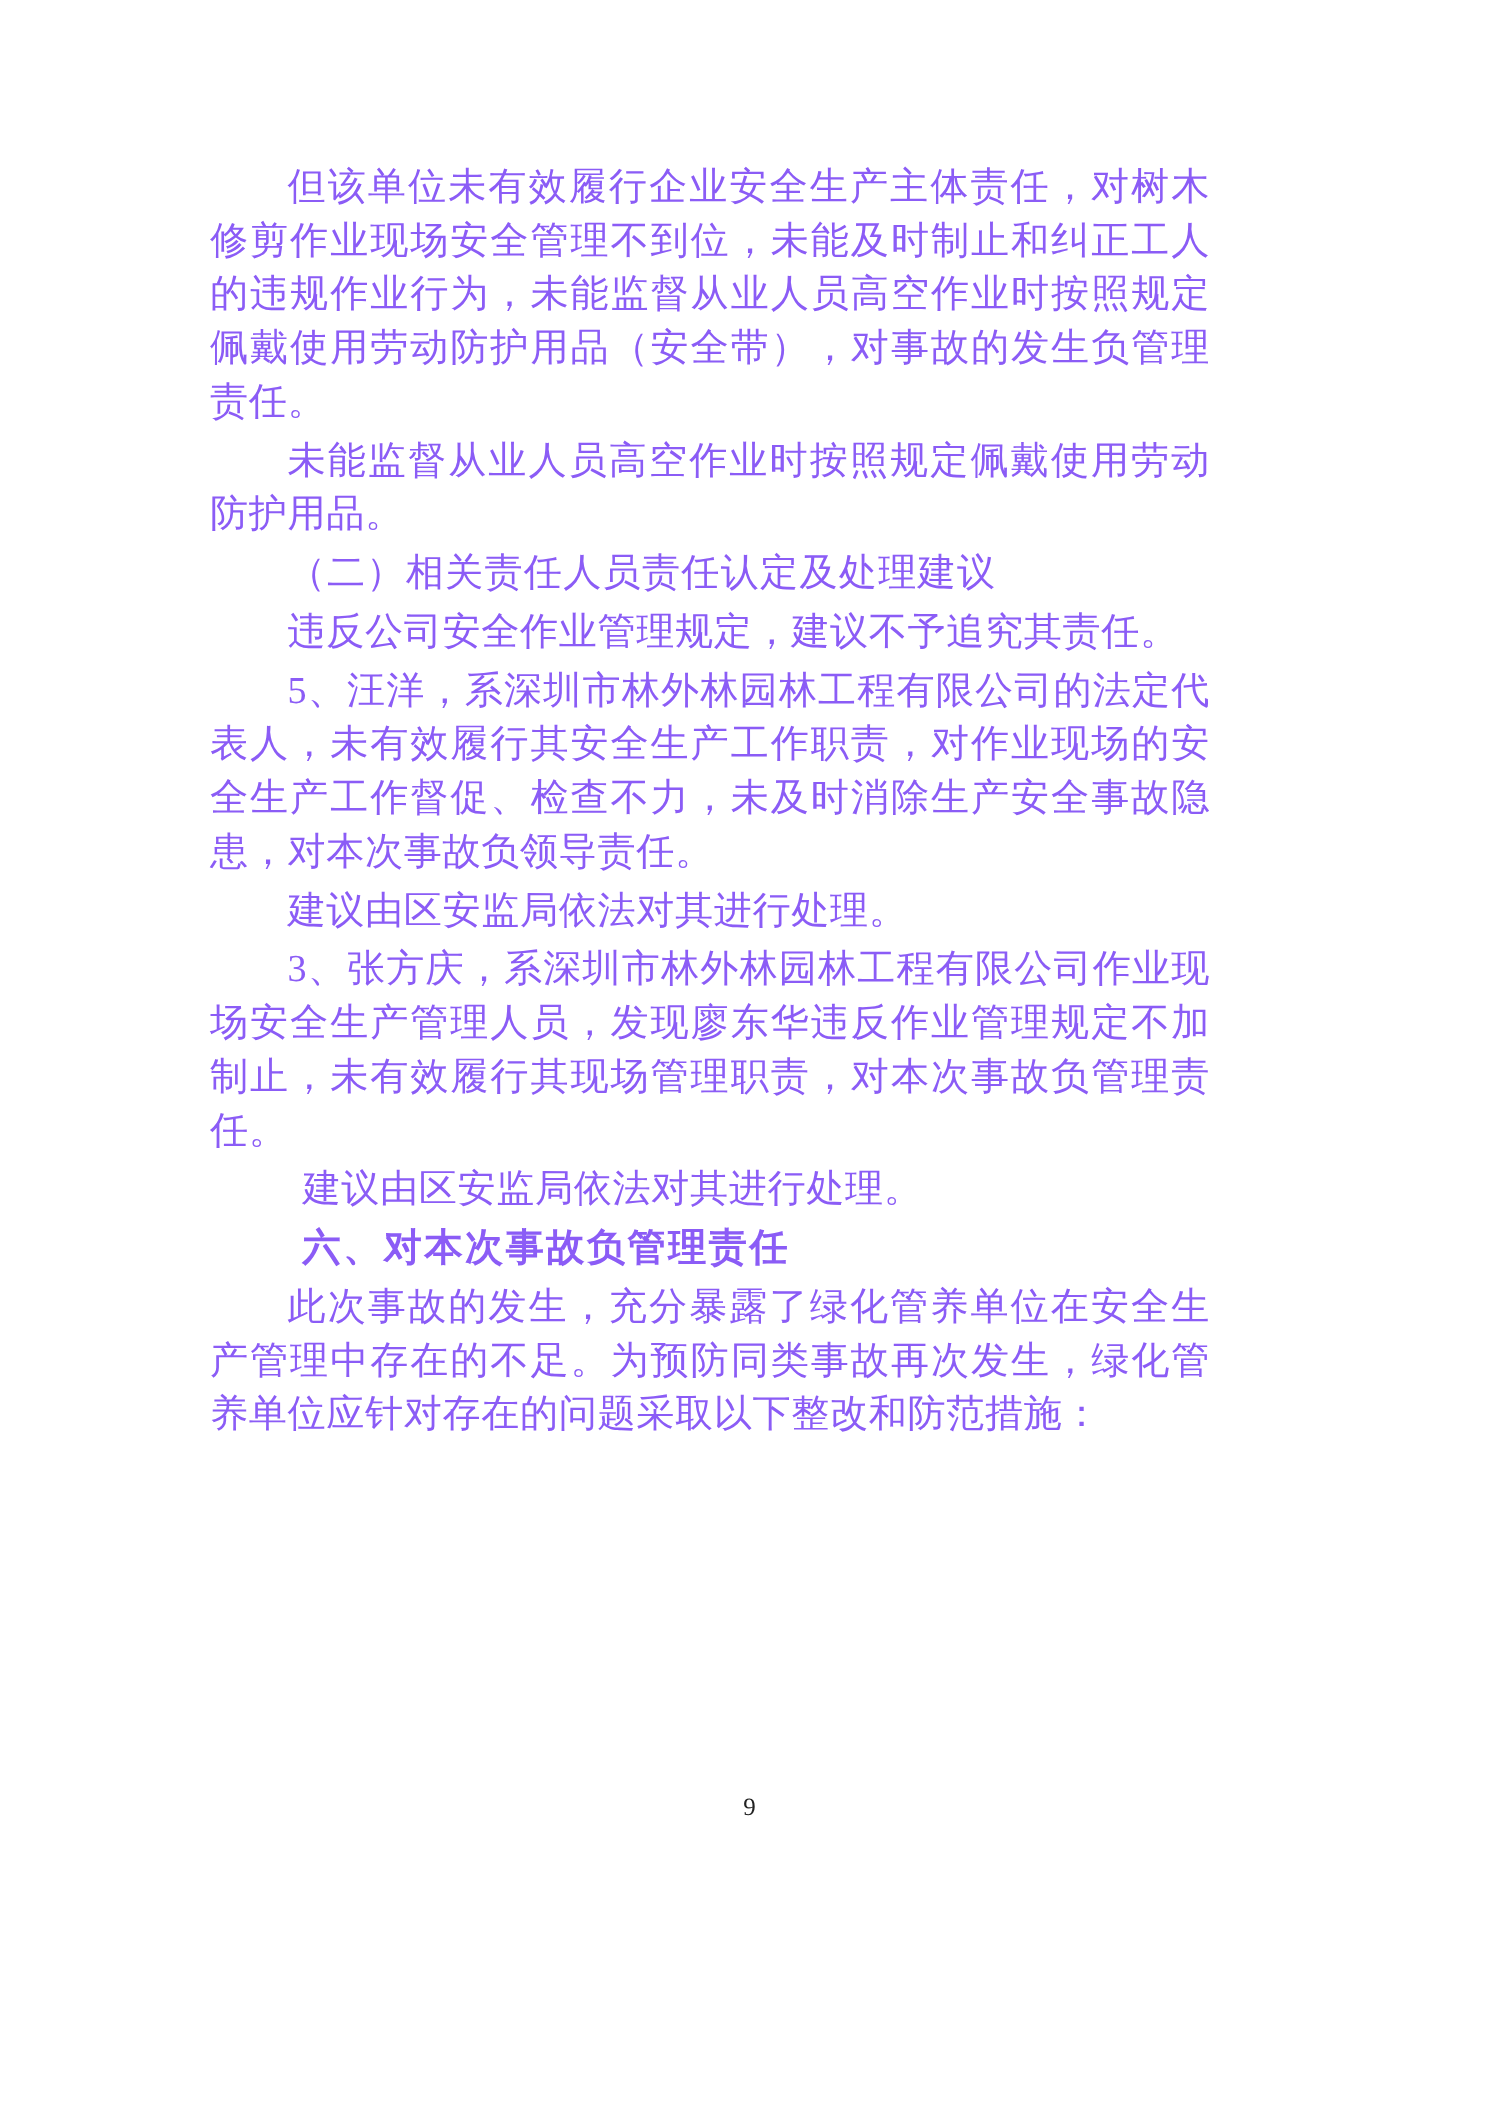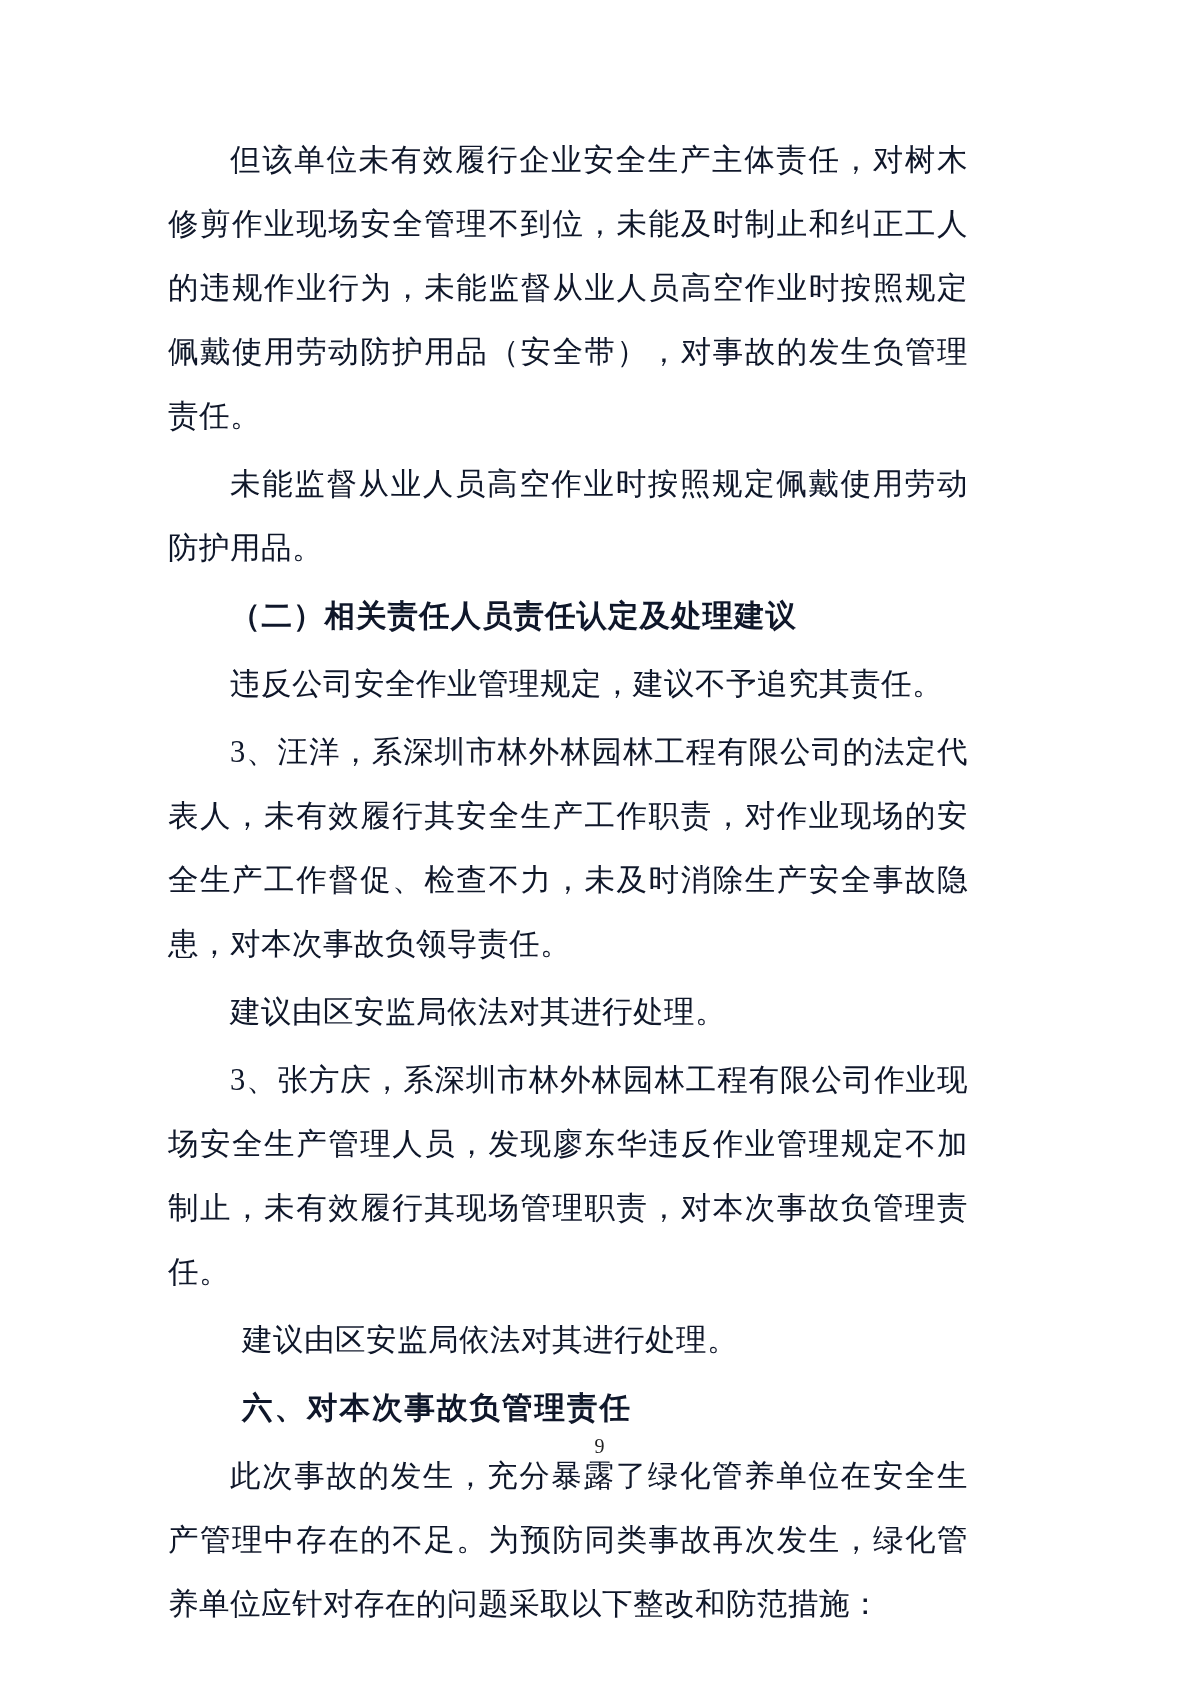--- a/index.html
+++ b/index.html
@@ -21,35 +21,35 @@
   }
   .content {
     position: absolute;
     left: 168px;
     top: 128px;
     width: 800px;
   }
   p {
     margin: 0 0 4px 0;
     font-size: 30.5px;
-    line-height: 64px;
+    line-height: 43px;
     letter-spacing: 0.5px;
     text-align: justify;
     text-justify: inter-ideograph;
     word-break: break-all;
-    color: #0f172a;
+    color: #8b5cf6;
   }
   p.indent2 {
     text-indent: 62px;
   }
   p.indent2half {
     text-indent: 74px;
   }
   p.heading {
-    font-weight: bold;
+    font-weight: normal;
     text-indent: 62px;
     letter-spacing: 1px;
   }
   p.heading-sec {
     font-weight: bold;
     text-indent: 74px;
     letter-spacing: 2px;
   }
   .page-number {
     position: absolute;
@@ -64,21 +64,21 @@
 </style>
 </head>
 <body>
 
 <div class="page">
   <div class="content">
     <p class="indent2">但该单位未有效履行企业安全生产主体责任，对树木修剪作业现场安全管理不到位，未能及时制止和纠正工人的违规作业行为，未能监督从业人员高空作业时按照规定佩戴使用劳动防护用品（安全带），对事故的发生负管理责任。</p>
     <p class="indent2">未能监督从业人员高空作业时按照规定佩戴使用劳动防护用品。</p>
     <p class="heading">（二）相关责任人员责任认定及处理建议</p>
     <p class="indent2">违反公司安全作业管理规定，建议不予追究其责任。</p>
-    <p class="indent2">3、汪洋，系深圳市林外林园林工程有限公司的法定代表人，未有效履行其安全生产工作职责，对作业现场的安全生产工作督促、检查不力，未及时消除生产安全事故隐患，对本次事故负领导责任。</p>
+    <p class="indent2">5、汪洋，系深圳市林外林园林工程有限公司的法定代表人，未有效履行其安全生产工作职责，对作业现场的安全生产工作督促、检查不力，未及时消除生产安全事故隐患，对本次事故负领导责任。</p>
     <p class="indent2">建议由区安监局依法对其进行处理。</p>
     <p class="indent2">3、张方庆，系深圳市林外林园林工程有限公司作业现场安全生产管理人员，发现廖东华违反作业管理规定不加制止，未有效履行其现场管理职责，对本次事故负管理责任。</p>
     <p class="indent2half">建议由区安监局依法对其进行处理。</p>
     <p class="heading-sec">六、对本次事故负管理责任</p>
     <p class="indent2">此次事故的发生，充分暴露了绿化管养单位在安全生产管理中存在的不足。为预防同类事故再次发生，绿化管养单位应针对存在的问题采取以下整改和防范措施：</p>
   </div>
   <div class="page-number">9</div>
 </div>
 
 </body></html>

